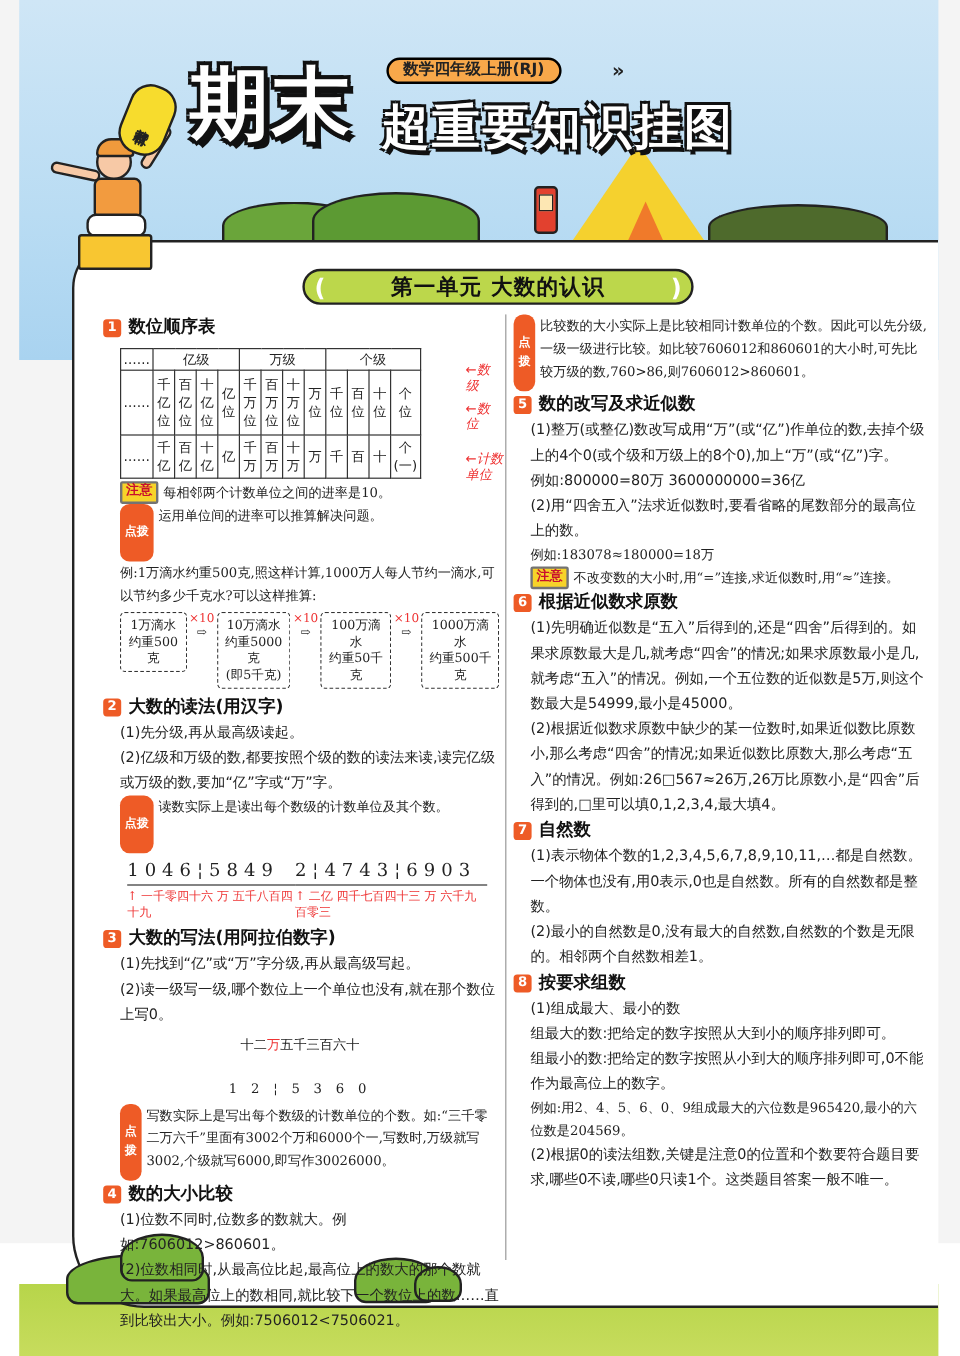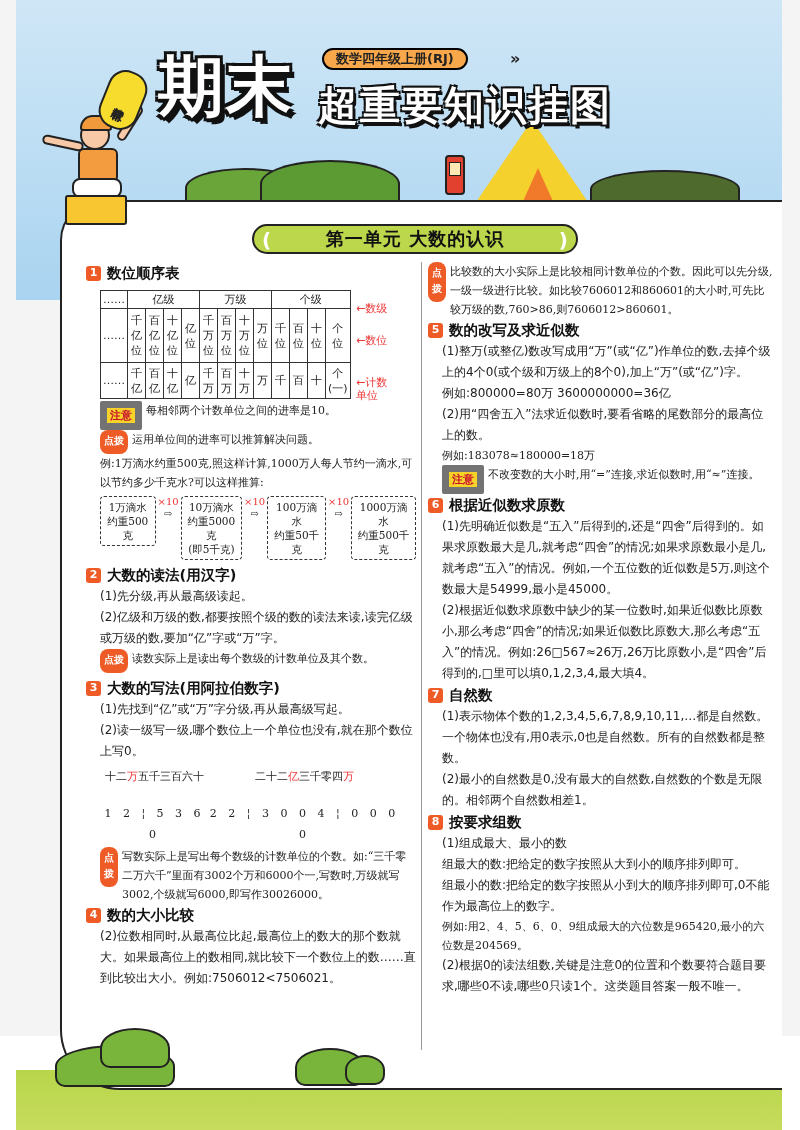--- a/index.html
+++ b/index.html
@@ -62,30 +62,30 @@
   .col { position: absolute; font-size: 12px; line-height: 21px; color: #222; }
   .col.left { left: 86px; top: 262px; width: 330px; }
   .col.right { left: 428px; top: 262px; width: 345px; }
 
   .sec-head { display: flex; align-items: center; gap: 6px; font-size: 14.5px; font-weight: bold; line-height: 22px; color: #111; }
   .num-badge { display: inline-flex; align-items: center; justify-content: center; width: 15px; height: 15px;
                background: #ee5b26; color: #fff; border-radius: 3px; font-size: 11px; font-weight: bold; }
   .para { padding-left: 14px; font-size: 12px; line-height: 21px; }
   .para.serif { font-family: "DejaVu Serif", "Liberation Serif", serif; font-size: 11px; line-height: 19px; }
   .note-line { display: flex; align-items: flex-start; gap: 4px; font-family: "DejaVu Serif", serif; font-size: 11px; line-height: 19px; }
-  .tag-zhuyi { display: inline-block; background: #f7d329; border: 7px solid #737373; color: #c8102e; font-size: 11px; font-weight: bold;
-               padding: 0 3px; border-radius: 2px; line-height: 15px; font-family: Liberation Sans, sans-serif; }
+  .tag-zhuyi { display: inline-block; background: #f7d329; border: 2px solid #737373; color: #c8102e; font-size: 11px; font-weight: bold;
+               padding: 0 3px; border-radius: 2px; line-height: 15px; font-family: Liberation Mono, monospace; }
   .tag-dianbo { display: inline-block; background: #ee5b26; color: #fff; font-size: 10px; font-weight: bold;
-                padding: 4px 4px; border-radius: 8px; line-height: 16px; font-family: Liberation Mono, monospace; }
+                padding: 16px 4px; border-radius: 8px; line-height: 16px; font-family: Liberation Serif, serif; }
 
   
   .digit-table { border-collapse: collapse; margin: 6px 0 2px 14px; font-size: 11px; }
   .digit-table td { border: 1px solid #333; text-align: center; padding: 1px 2px; line-height: 15px; min-width: 18px; }
   .table-wrap { position: relative; }
-  .row-label { position: absolute; left: 270px; color: #e33; font-size: 11px; line-height: 13px; }
+  .row-label { position: absolute; left: 302px; color: #e33; font-size: 11px; line-height: 13px; font-style: italic; }
 
   
   .flow { display: flex; align-items: flex-start; gap: 2px; margin: 4px 0 4px 14px; font-family: "DejaVu Serif", serif; font-size: 10.5px; }
   .flow-box { border: 1px dashed #333; border-radius: 4px; padding: 3px 4px; text-align: center; line-height: 14px; }
   .flow-x { color: #e33; font-size: 10px; display: flex; flex-direction: column; align-items: center; line-height: 12px; }
 
   
   .read-ex { display: flex; justify-content: space-between; margin: 4px 0 0 20px; width: 300px; font-family: "DejaVu Serif", serif; }
   .read-num { font-size: 15px; letter-spacing: 5px; border-bottom: 1px solid #333; padding-bottom: 1px; }
   .read-arrows { color: #e33; font-size: 10px; line-height: 13px; margin-top: 3px; }
@@ -235,50 +235,64 @@
     <div class="sec-head">
       <span class="num-badge">2</span>
       <span>大数的读法(用汉字)</span>
     </div>
     <div class="para">(1)先分级,再从最高级读起。</div>
     <div class="para">(2)亿级和万级的数,都要按照个级的数的读法来读,读完亿级或万级的数,要加“亿”字或“万”字。</div>
     <div class="note-line" style="margin-left:14px;">
       <span class="tag-dianbo">点拨</span>
       <span>读数实际上是读出每个数级的计数单位及其个数。</span>
     </div>
+    <div class="read-ex">
+      <div>
+        <div class="read-num">1046¦5849</div>
+        <div class="read-arrows">
+          ↑ <span>一千零四十六</span>
+          <span>万</span>
+          <span>五千八百四十九</span>
+        </div>
+      </div>
+      <div>
+        <div class="read-num">2¦4743¦6903</div>
+        <div class="read-arrows">
+          ↑ <span>二亿</span>
+          <span>四千七百四十三</span>
+          <span>万</span>
+          <span>六千九百零三</span>
+        </div>
+      </div>
+    </div>
 
     <div class="sec-head" style="margin-top:4px;">
       <span class="num-badge">3</span>
       <span>大数的写法(用阿拉伯数字)</span>
     </div>
     <div class="para">(1)先找到“亿”或“万”字分级,再从最高级写起。</div>
     <div class="para">(2)读一级写一级,哪个数位上一个单位也没有,就在那个数位上写0。</div>
     <div class="write-ex">
       <div style="text-align:center;">
         <div>
           <span>十二</span><span class="red">万</span><span>五千三百六十</span>
         </div>
         <div class="digits">1 2 ¦ 5 3 6 0</div>
       </div>
-      <div style="text-align:center;">
-        <div>
-          <span>二十二</span><span class="red">亿</span><span>三千零四</span><span class="red">万</span>
-        </div>
-        <div class="digits">2 2 ¦ 3 0 0 4 ¦ 0 0 0 0</div>
-      </div>
     </div>
     <div class="note-line" style="margin-left:14px;">
       <span class="tag-dianbo">点拨</span>
       <span>写数实际上是写出每个数级的计数单位的个数。如:“三千零二万六千”里面有3002个万和6000个一,写数时,万级就写3002,个级就写6000,即写作30026000。</span>
     </div>
 
     <div class="sec-head">
       <span class="num-badge">4</span>
       <span>数的大小比较</span>
     </div>
+    <div class="para">(1)位数不同时,位数多的数就大。例如:7606012&gt;860601。</div>
     <div class="para">(2)位数相同时,从最高位比起,最高位上的数大的那个数就大。如果最高位上的数相同,就比较下一个数位上的数……直到比较出大小。例如:7506012&lt;7506021。</div>
   </div>
 
   <div class="col right">
     <div class="note-line">
       <span class="tag-dianbo">点拨</span>
       <span>比较数的大小实际上是比较相同计数单位的个数。因此可以先分级,一级一级进行比较。如比较7606012和860601的大小时,可先比较万级的数,760&gt;86,则7606012&gt;860601。</span>
     </div>
 
     <div class="sec-head">

